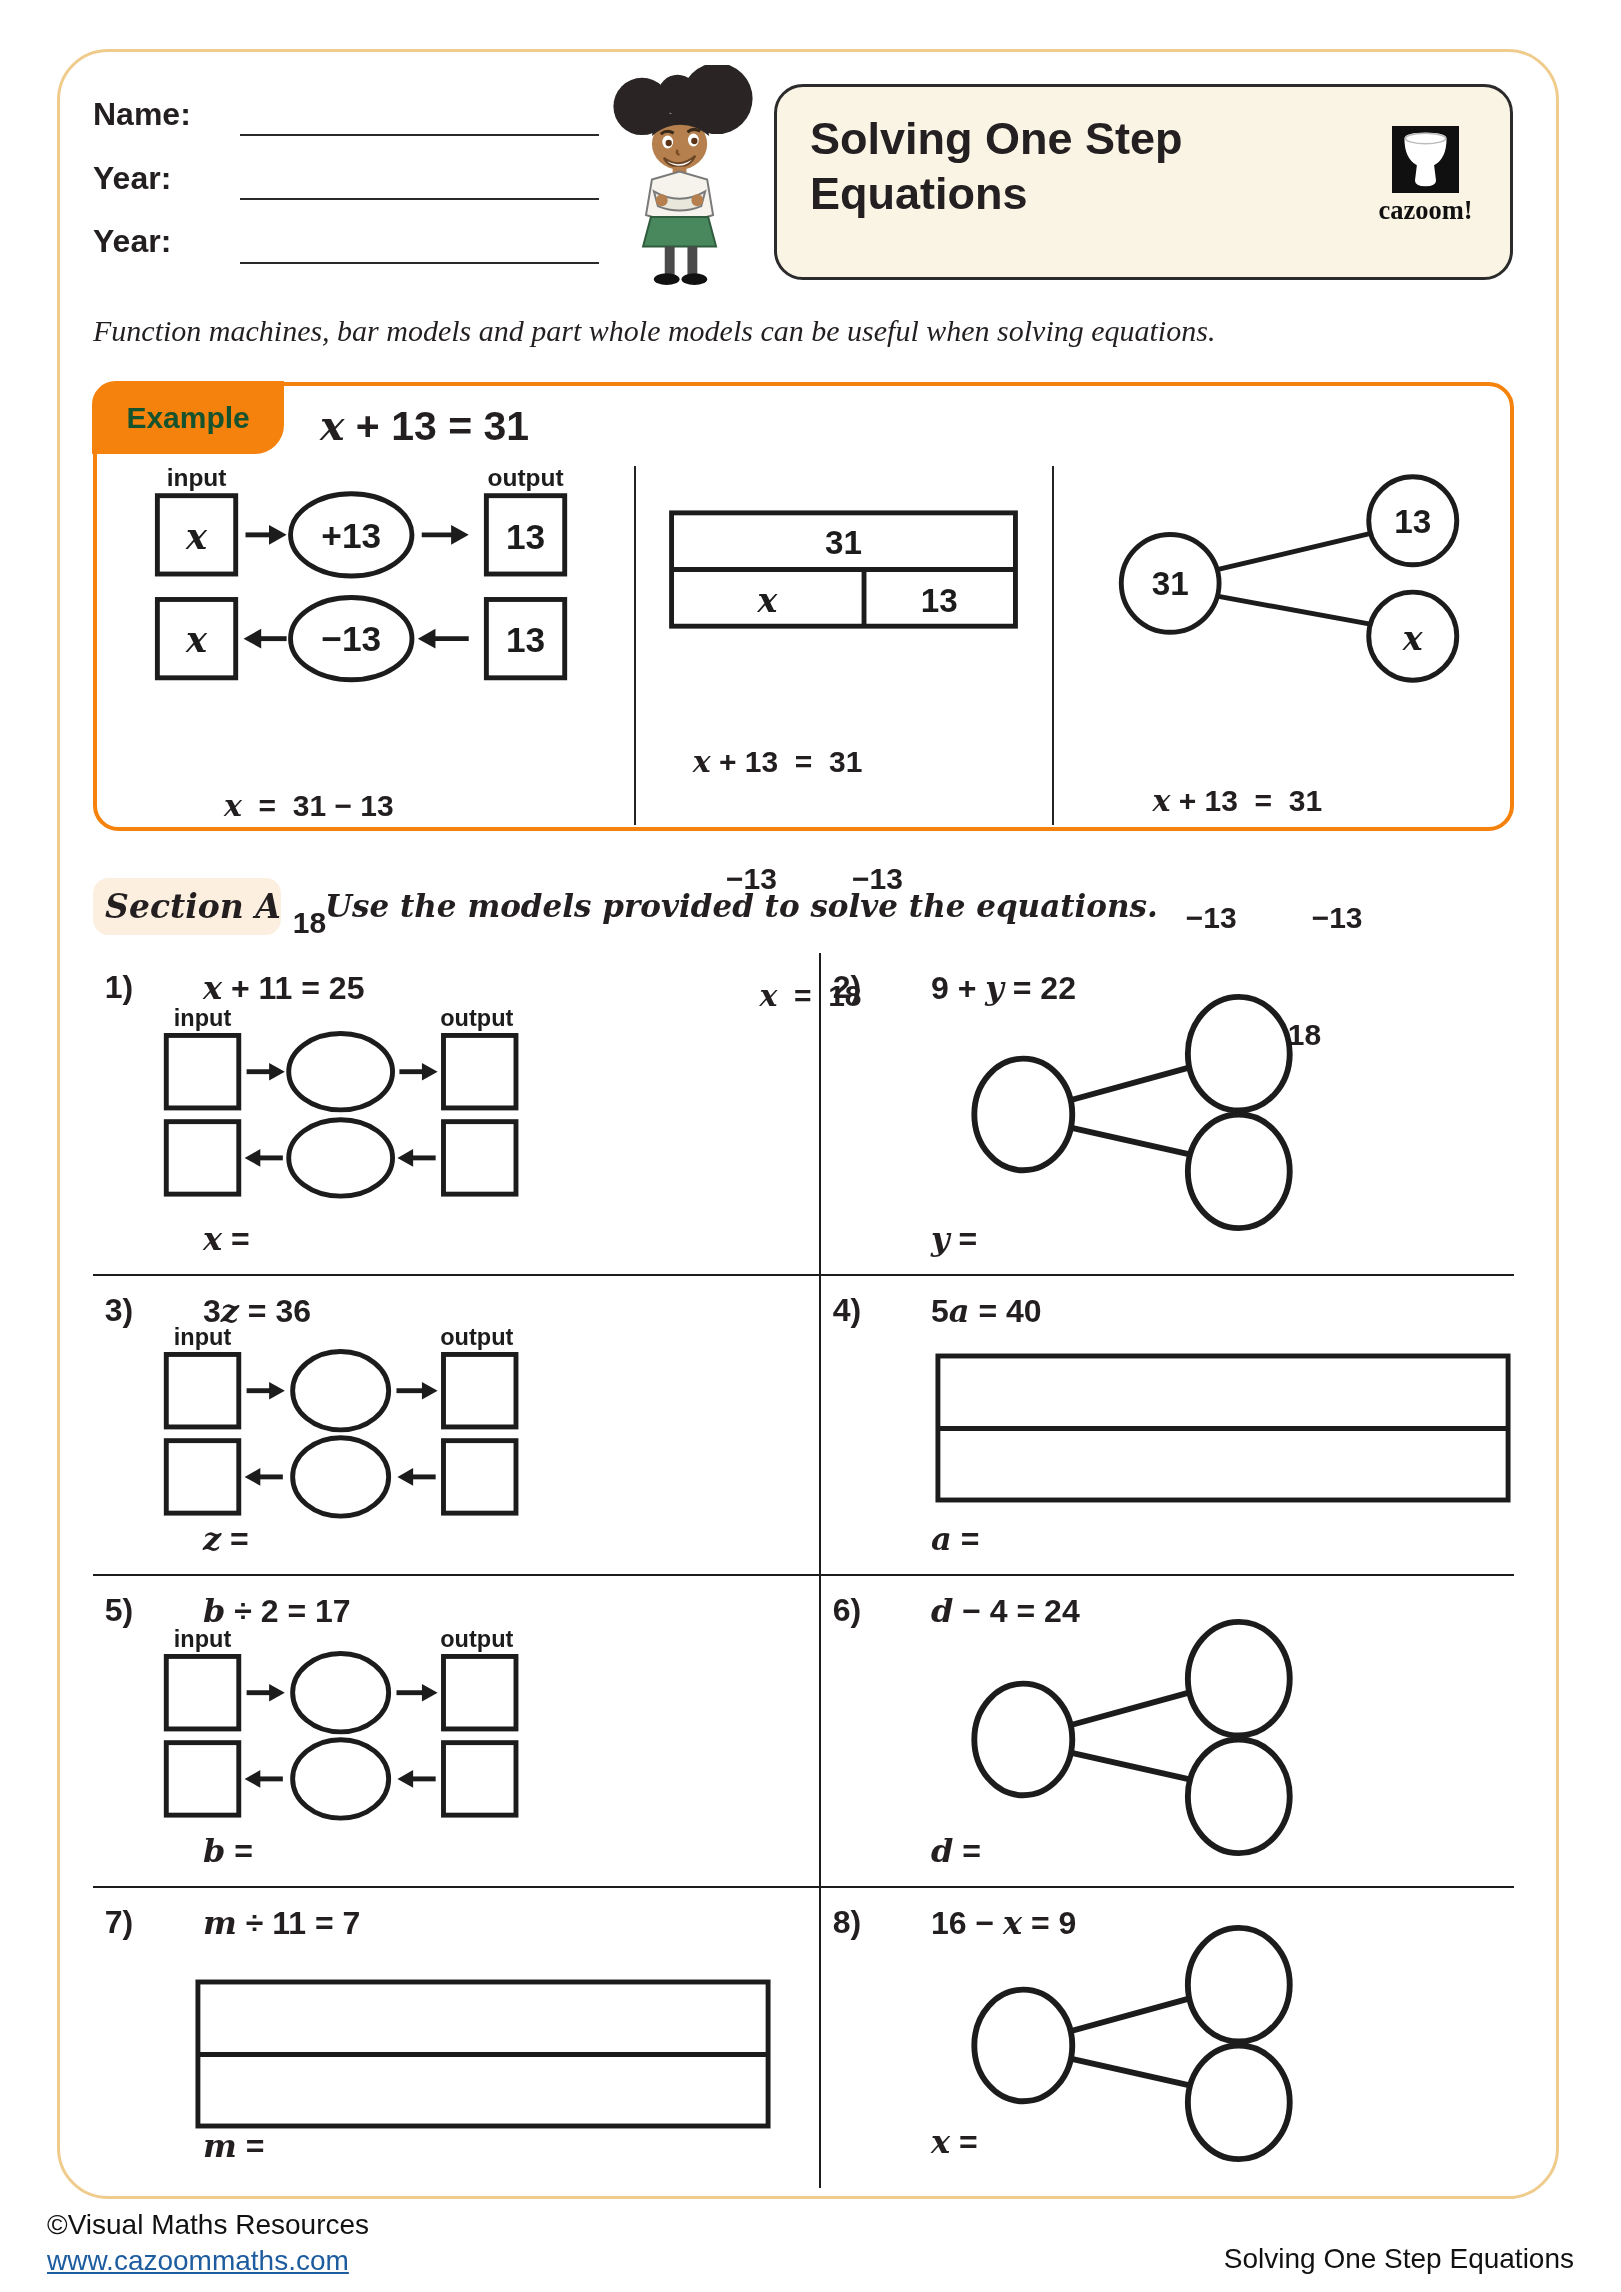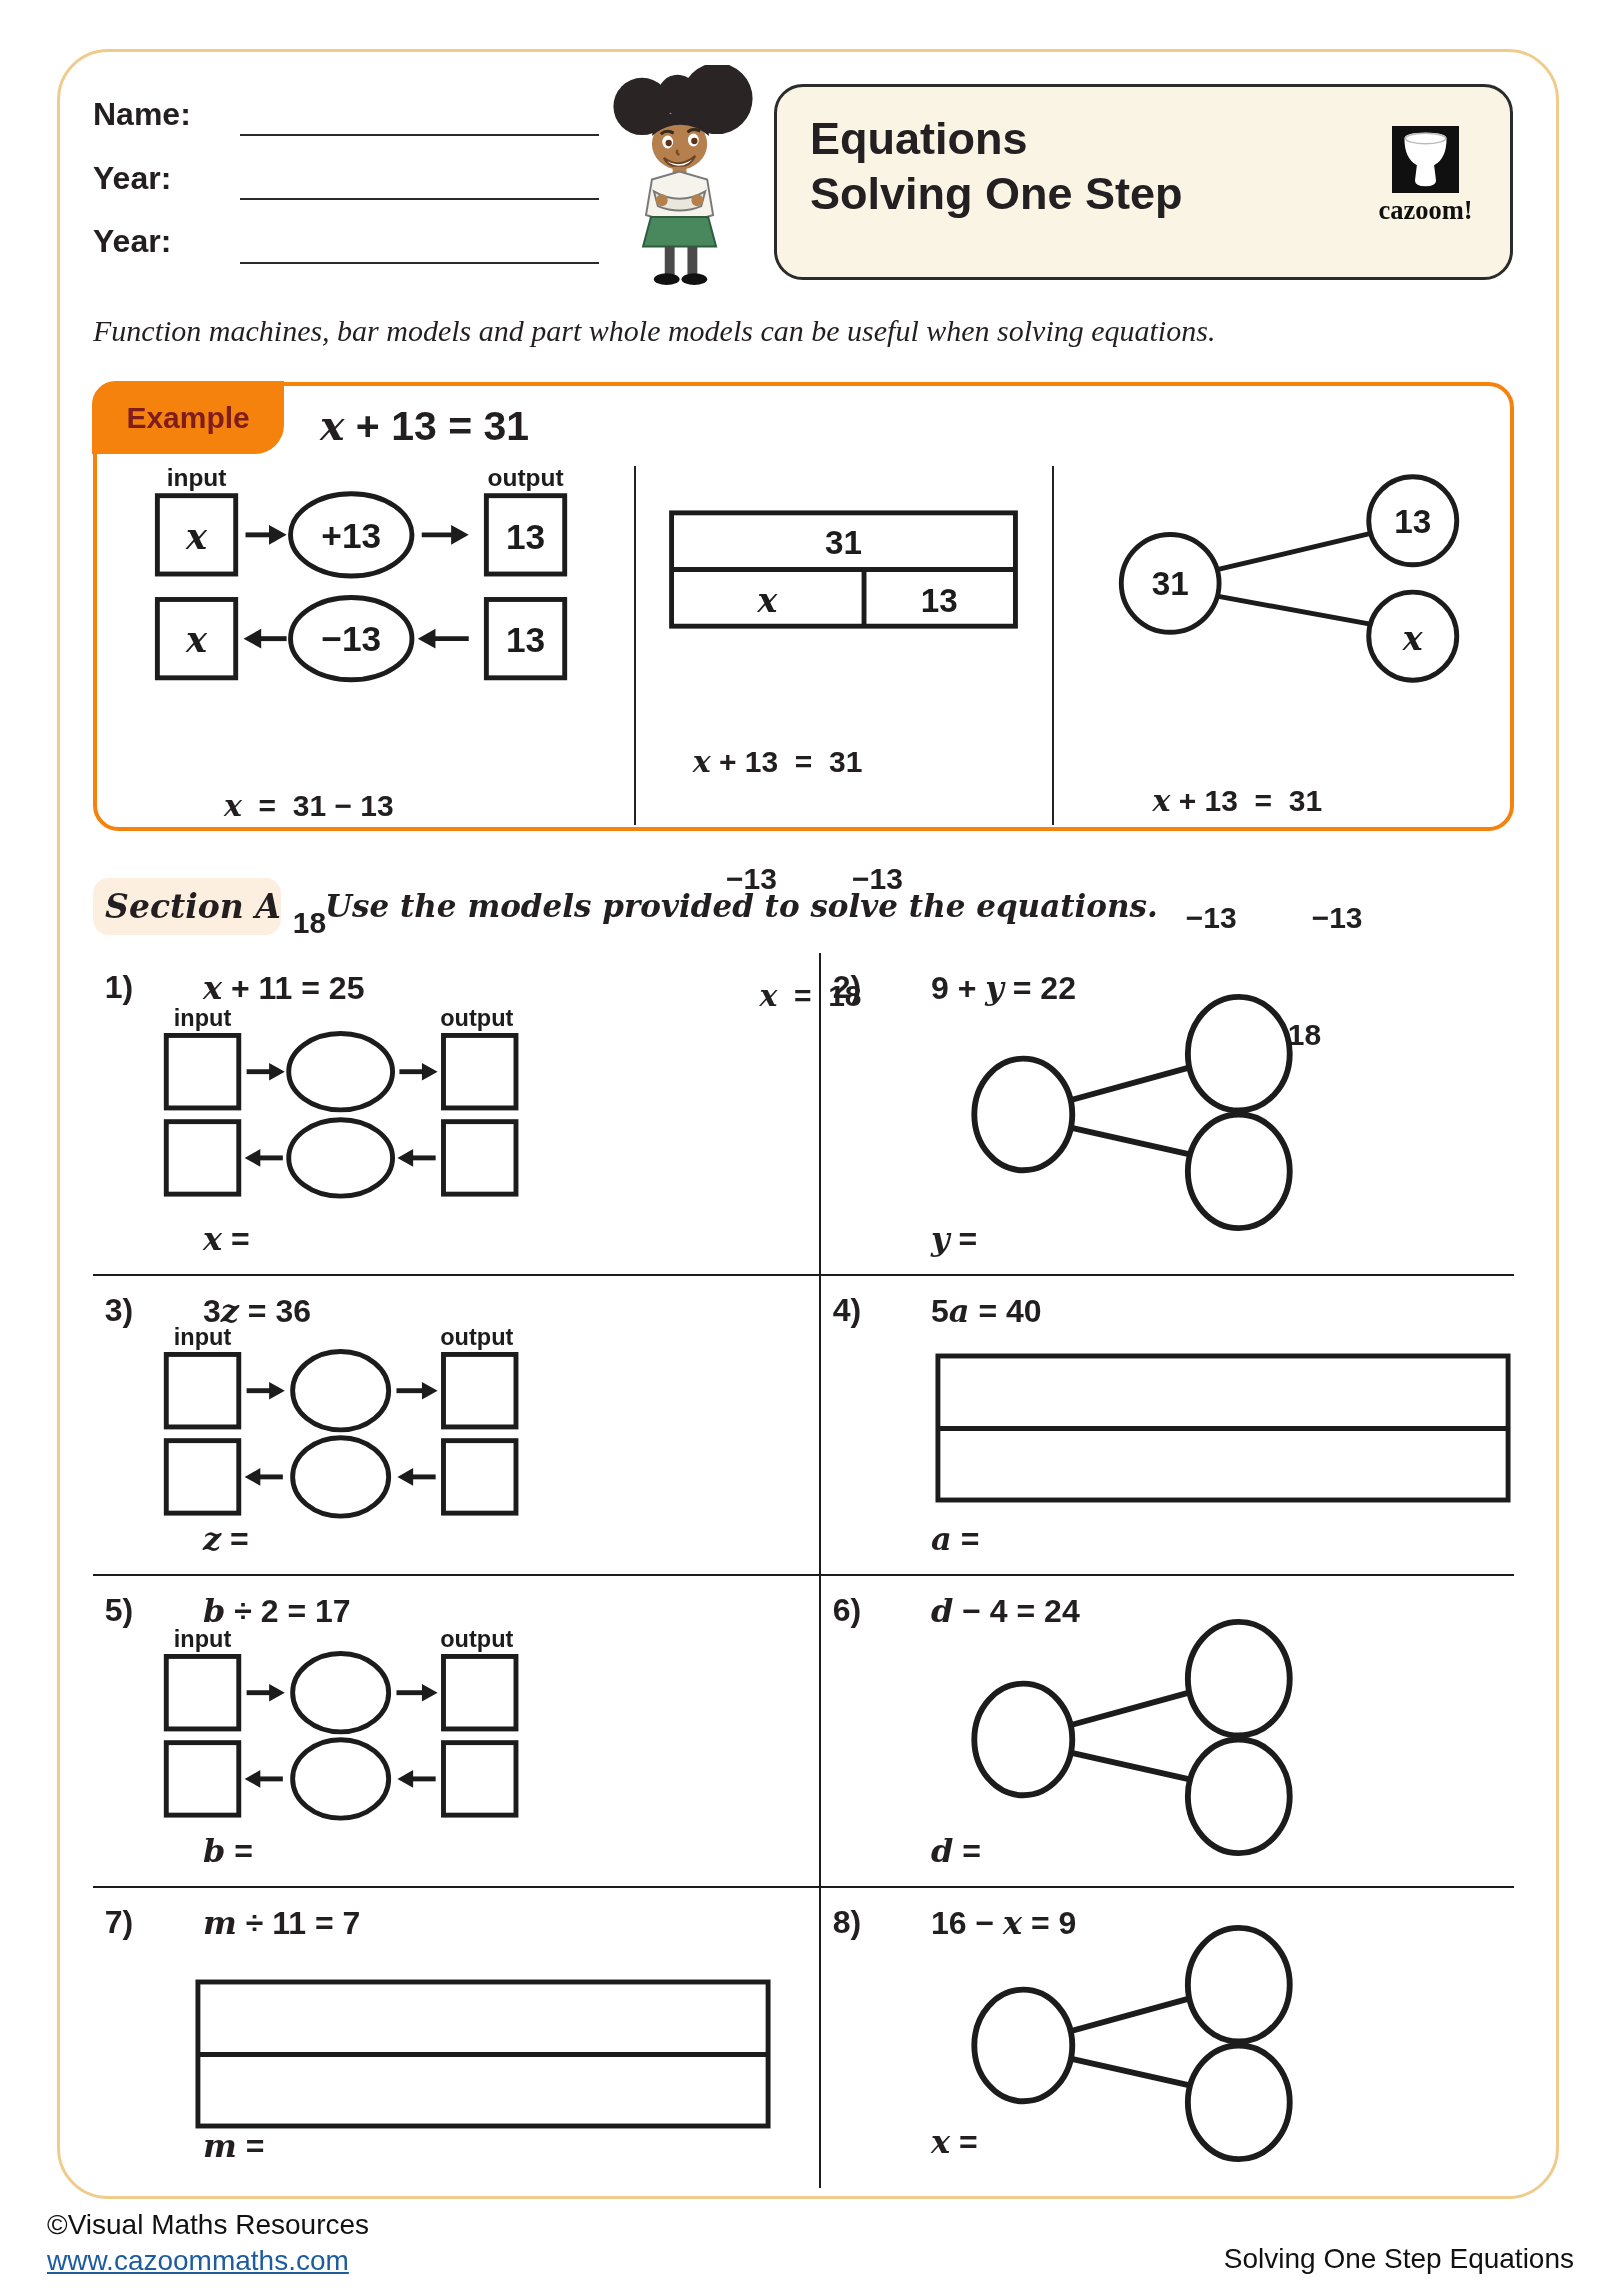--- a/index.html
+++ b/index.html
@@ -26,21 +26,21 @@
   .logo-brand{font-family:"Liberation Serif",serif;font-weight:bold;font-size:26.5px;margin-top:2px;color:#101010;}
 
   
   .intro{left:93px;top:314px;font-family:Liberation Serif, serif;font-style:italic;font-size:30px;}
 
   
   .example-box{left:93px;top:382px;width:1421px;height:449px;
     border:4.9px solid #f5820d;border-radius:25.5px;background:#ffffff;}
   .example-tab{left:-4.9px;top:-4.9px;width:192px;height:73px;background:#f5820d;
     border-radius:23.5px 0 29px 0;display:flex;align-items:center;justify-content:center;}
-  .example-tab span{color:#7f1d1d;font-size:30px;font-weight:bold;}
+  .example-tab span{color:#14532d;font-size:30px;font-weight:bold;}
   .example-eq{left:223px;top:15.7px;font-size:41px;font-weight:bold;white-space:pre;}
   .example-content{left:0;top:80px;width:1411px;height:359px;display:flex;}
   .ex-col1{width:541px;}
   .ex-col2{width:420px;border-left:2px solid #232323;}
   .ex-col3{flex:1;border-left:2px solid #232323;}
   .working{font-size:30px;font-weight:bold;line-height:39px;white-space:pre;}
 
   
   .sectiona-chip{left:93px;top:878px;width:188px;height:57px;background:#fcefdf;
     border-radius:15.7px;display:flex;align-items:center;justify-content:center;padding-left:12px;}
@@ -102,22 +102,22 @@
     <path d="M47,154 L105,154 L113,184 L39,184 Z" fill="#49875d" stroke="#2f5c3e" stroke-width="2"></path>
     <rect x="61" y="184" width="10" height="29" fill="#4a4a4a"></rect>
     <rect x="84" y="184" width="10" height="29" fill="#4a4a4a"></rect>
     <ellipse cx="63" cy="217" rx="13" ry="6" fill="#111111"></ellipse>
     <ellipse cx="91" cy="217" rx="13" ry="6" fill="#111111"></ellipse>
   </svg>
 </div>
 
 <div class="abs title-box">
   <div class="abs title-text">
+    <div>Solving One Step</div>
     <div>Equations</div>
-    <div>Solving One Step</div>
   </div>
   <div class="abs logo-wrap">
     <div class="logo-square">
       <svg width="67" height="67" viewBox="0 0 70 70">
         <path d="M13,13 Q13,7 35,7 Q57,7 57,13 Q57,34 44,41 L46,57 Q46,63 35,63 Q24,63 24,57 L26,41 Q13,34 13,13 Z" fill="#ffffff"></path>
         <ellipse cx="35" cy="13" rx="21" ry="5.5" fill="#ffffff" stroke="#bbbbbb" stroke-width="1.5"></ellipse>
       </svg>
     </div>
     <div class="logo-brand">cazoom!</div>
   </div>

